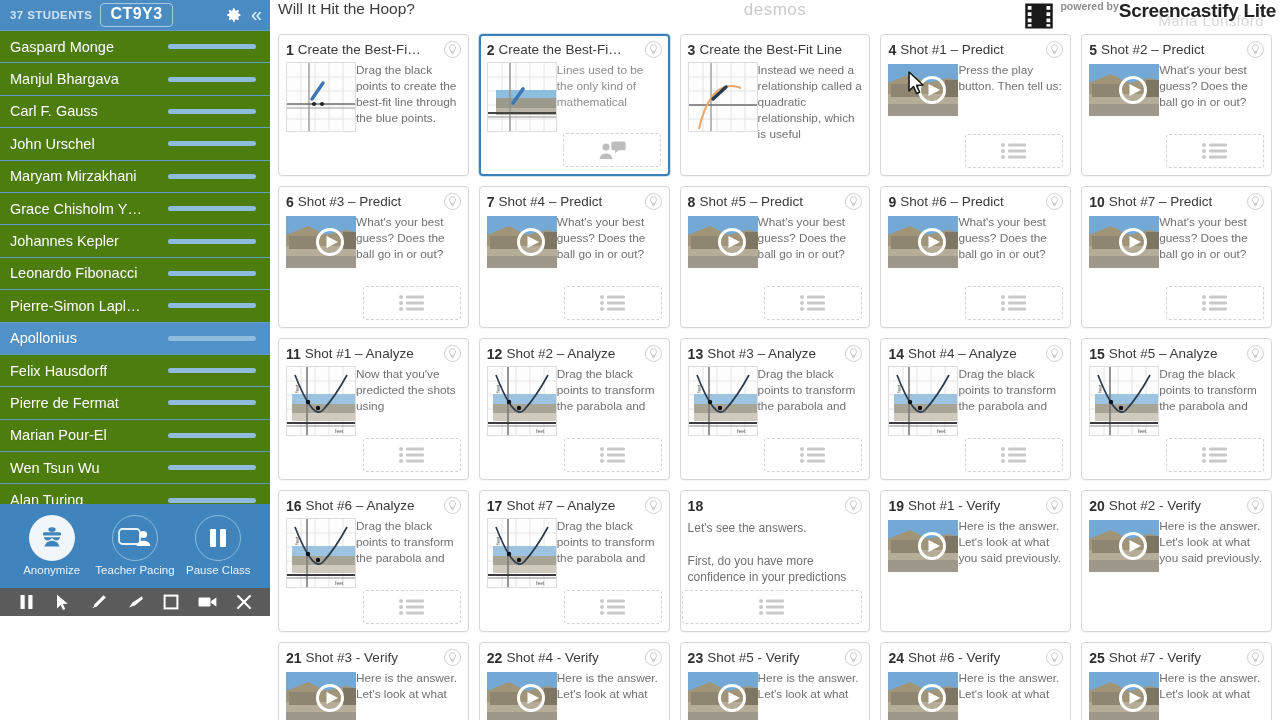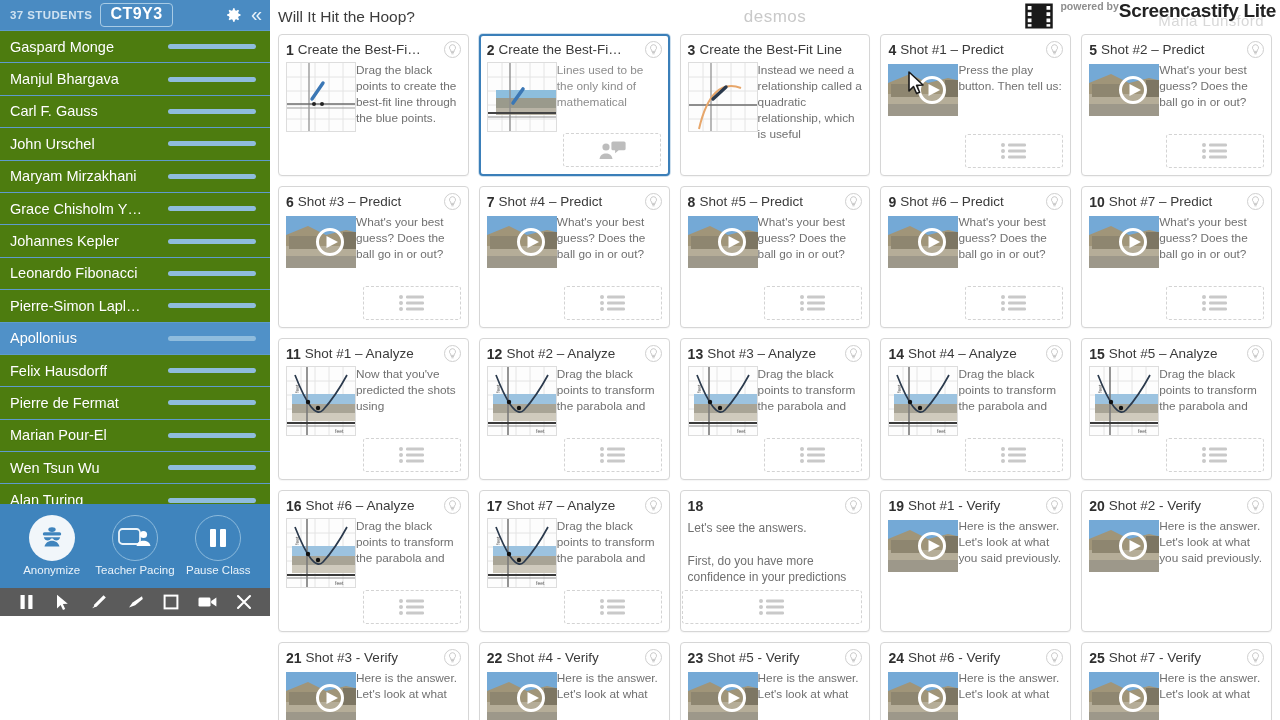--- a/index.html
+++ b/index.html
@@ -87,21 +87,21 @@
     padding: 0 8px;
   }
   .tb-btn { width: 24px; height: 20px; display:flex; align-items:center; justify-content:center; }
 
   
   .main {
     flex: 1 1 auto; height: 720px; background: #ffffff;
     position: relative; overflow: hidden;
   }
   .top-bar {
-    height: 34px; display: flex; align-items: center;
+    height: 34px; display: flex; 
     padding: 0 10px 0 8px; position: relative;
   }
   .lesson-title { font-size: 15.5px; color: #3c3c3c; white-space: nowrap; }
   .desmos-logo {
     position: absolute; left: 50%; transform: translateX(-50%);
     font-size: 17px; color: #c9c9c9; letter-spacing: 0.5px;
   }
   .castify {
     position: absolute; right: 4px; top: 1px;
     display: flex; align-items: flex-start; gap: 6px;

